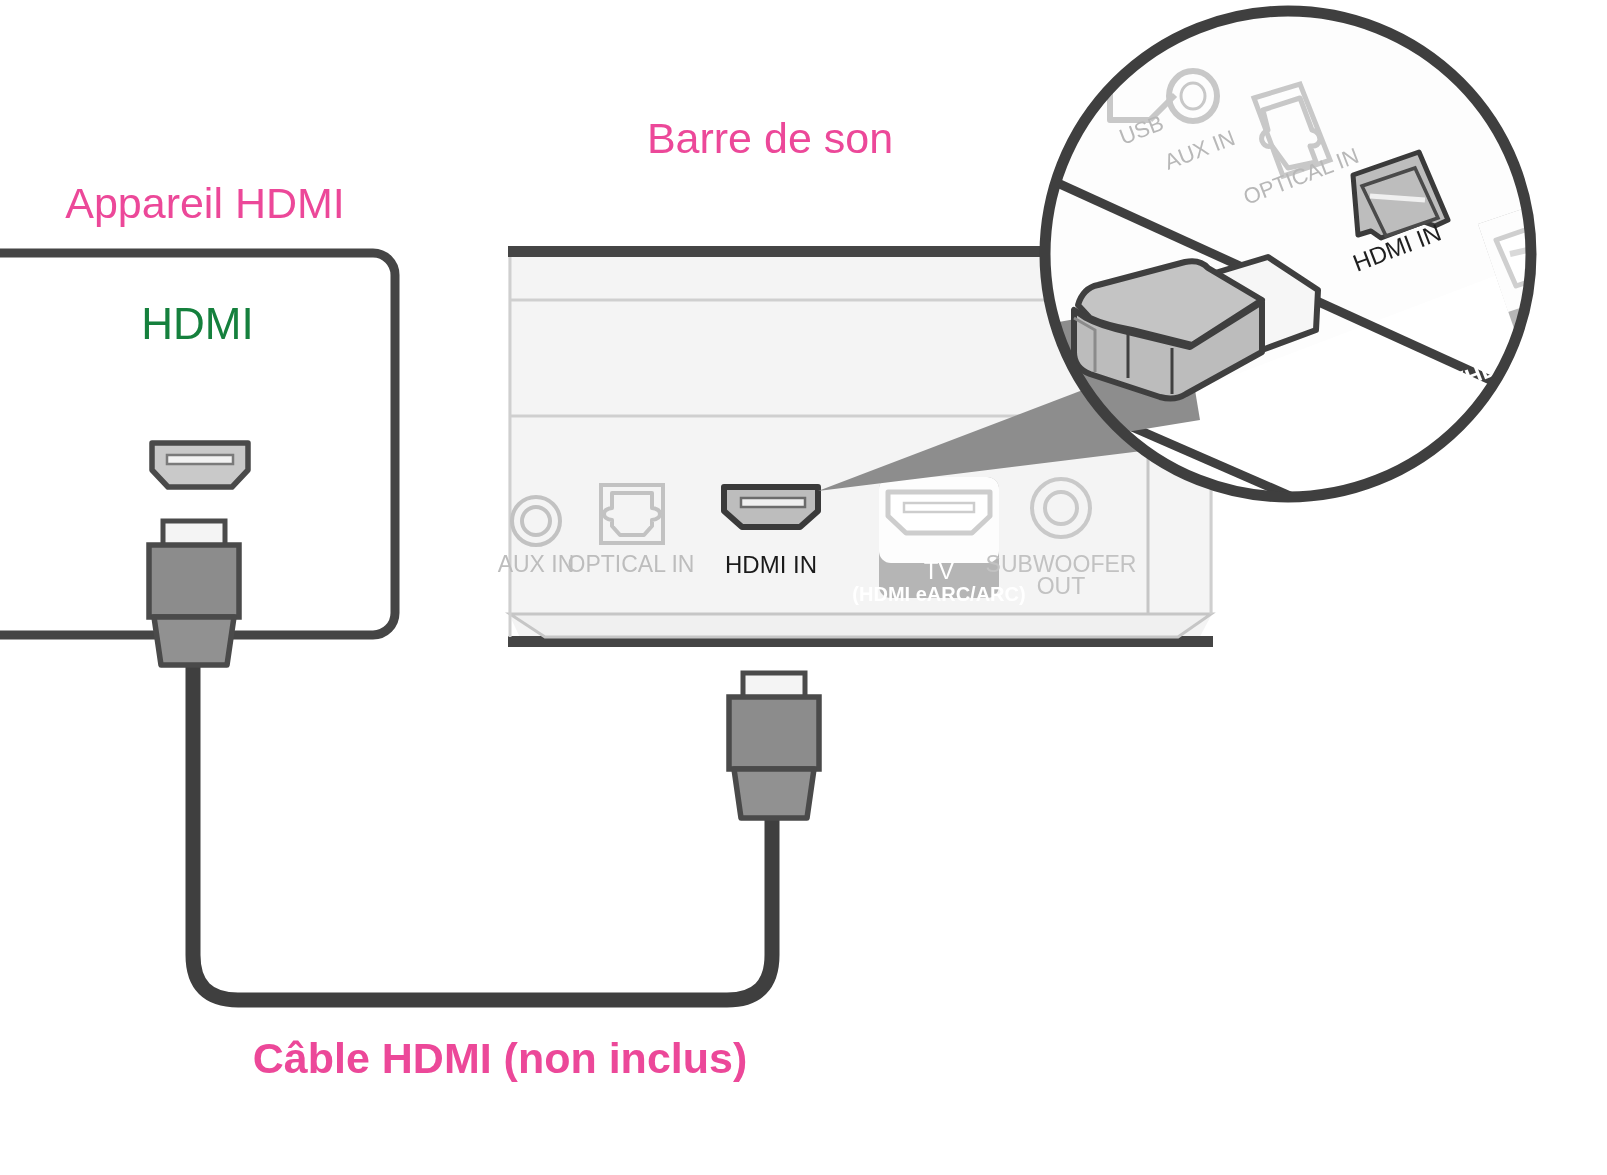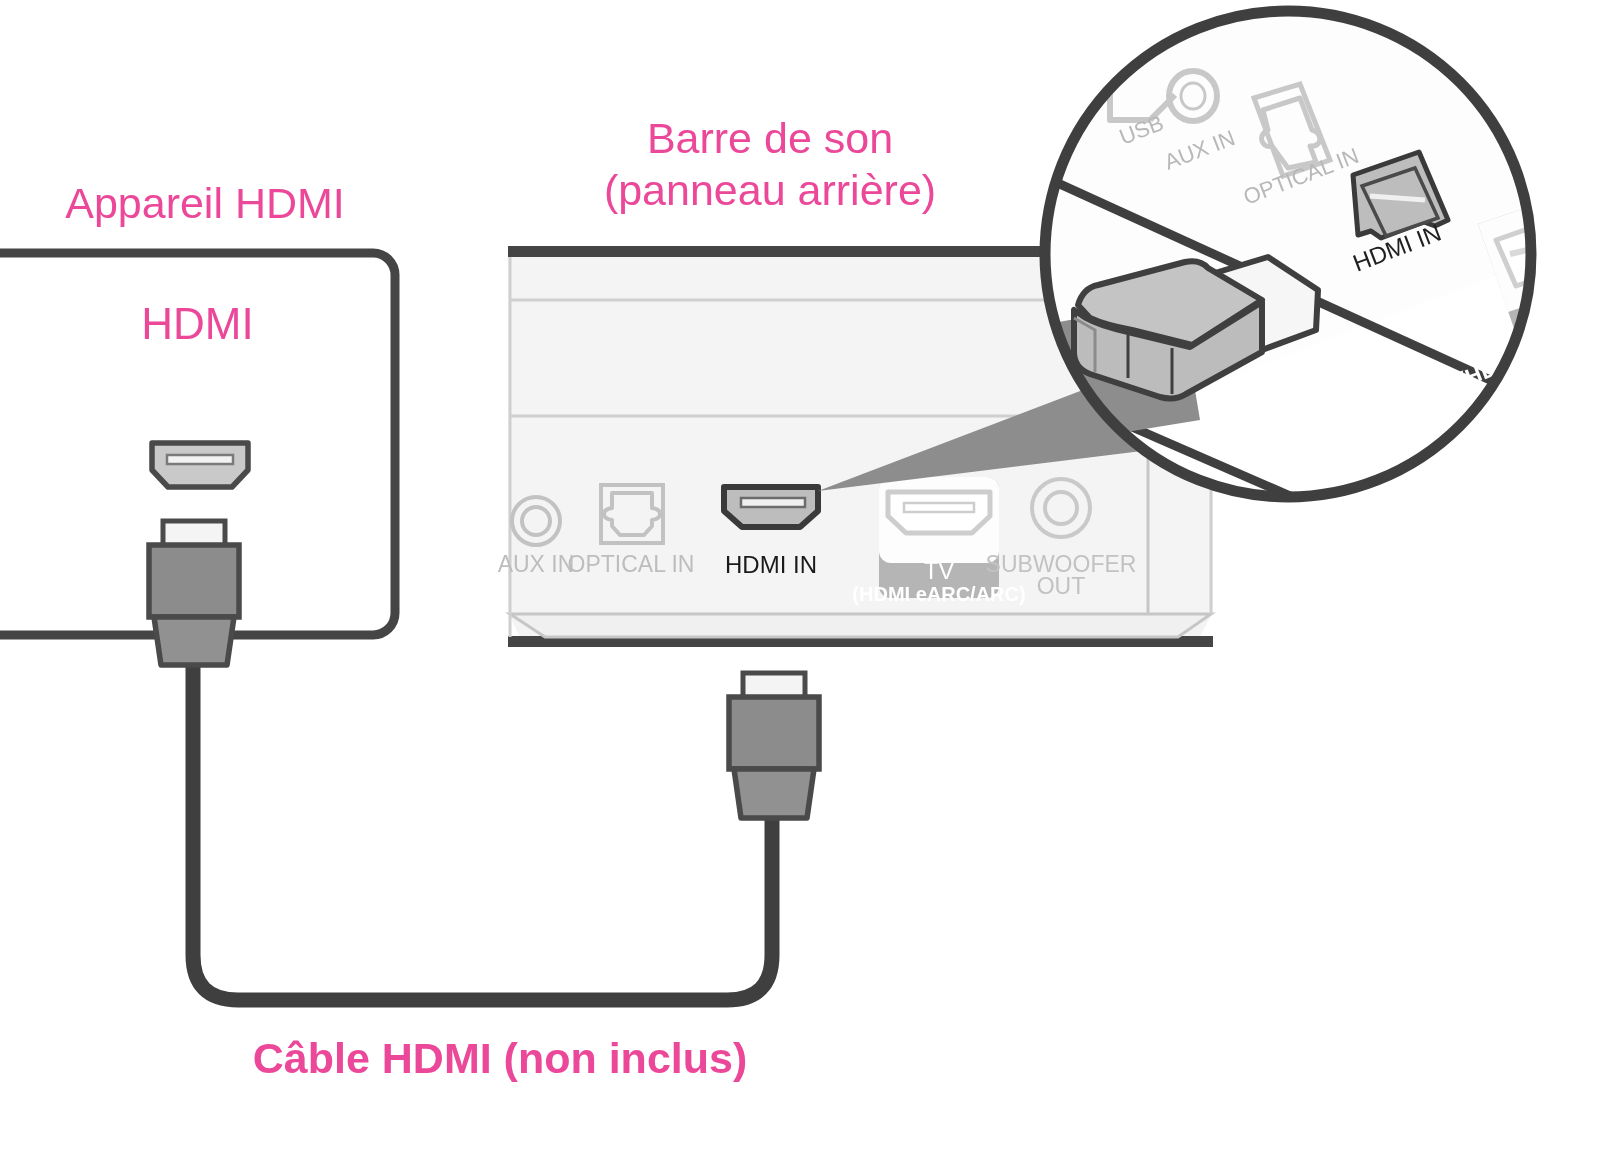--- a/index.html
+++ b/index.html
@@ -3,21 +3,21 @@
 <meta charset="utf-8">
 <style>
   html,body{margin:0;padding:0;background:#ffffff;}
   body{width:1607px;height:1175px;overflow:hidden;font-family:"Liberation Sans",sans-serif;}
   #stage{position:relative;width:1607px;height:1175px;background:#fff;}
   #stage svg{position:absolute;left:0;top:0;}
   .lbl{position:absolute;color:#ec4899;font-family:"Liberation Sans",sans-serif;white-space:pre;text-align:center;}
   #lbl-device{left:0px;top:178px;width:410px;font-size:43px;line-height:50px;text-align:center;}
   #lbl-soundbar{left:520px;top:112px;width:500px;font-size:43px;line-height:52px;}
   #lbl-cable{left:60px;top:1033px;width:880px;font-size:43px;line-height:50px;font-weight:bold;}
-  #lbl-hdmi-output{left:5px;top:295px;width:385px;font-size:44px;line-height:58px;color:#ec4899;}
+  #lbl-hdmi-output{left:5px;top:295px;width:385px;font-size:44px;line-height:58px;color:#15803d;}
 </style>
 </head>
 <body>
 
 <div id="stage">
 
 <svg width="1607" height="1175" viewBox="0 0 1607 1175">
   <defs>
     <clipPath id="circleClip">
       <circle cx="1288" cy="254" r="243"></circle>
@@ -175,19 +175,19 @@
       </g>
     </g>
 
     <circle cx="1288" cy="254" r="243" fill="none" stroke="#3f3f3f" stroke-width="11"></circle>
   </g>
 
 </svg>
 
 <div class="lbl" id="lbl-device">Appareil HDMI</div>
 
-<div class="lbl" id="lbl-soundbar"><span>Barre de son</span><br><span>(panneau arrière)</span></div>
+<div class="lbl" id="lbl-soundbar"><span>Barre de son</span><br></div>
 
 <div class="lbl" id="lbl-hdmi-output"><span>HDMI</span><br></div>
 
 <div class="lbl" id="lbl-cable">Câble HDMI (non inclus)</div>
 
 </div>
 
 </body></html>

